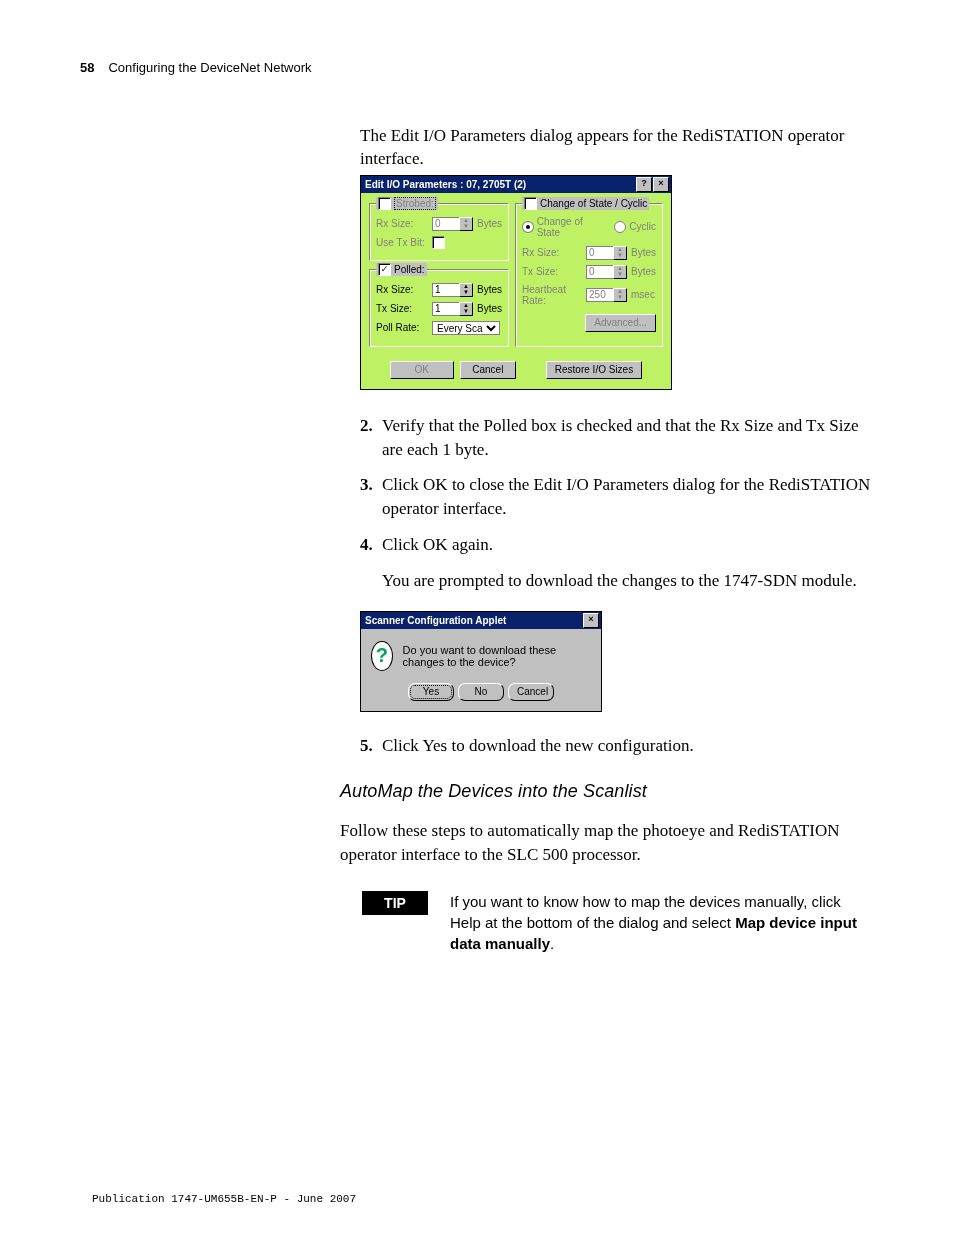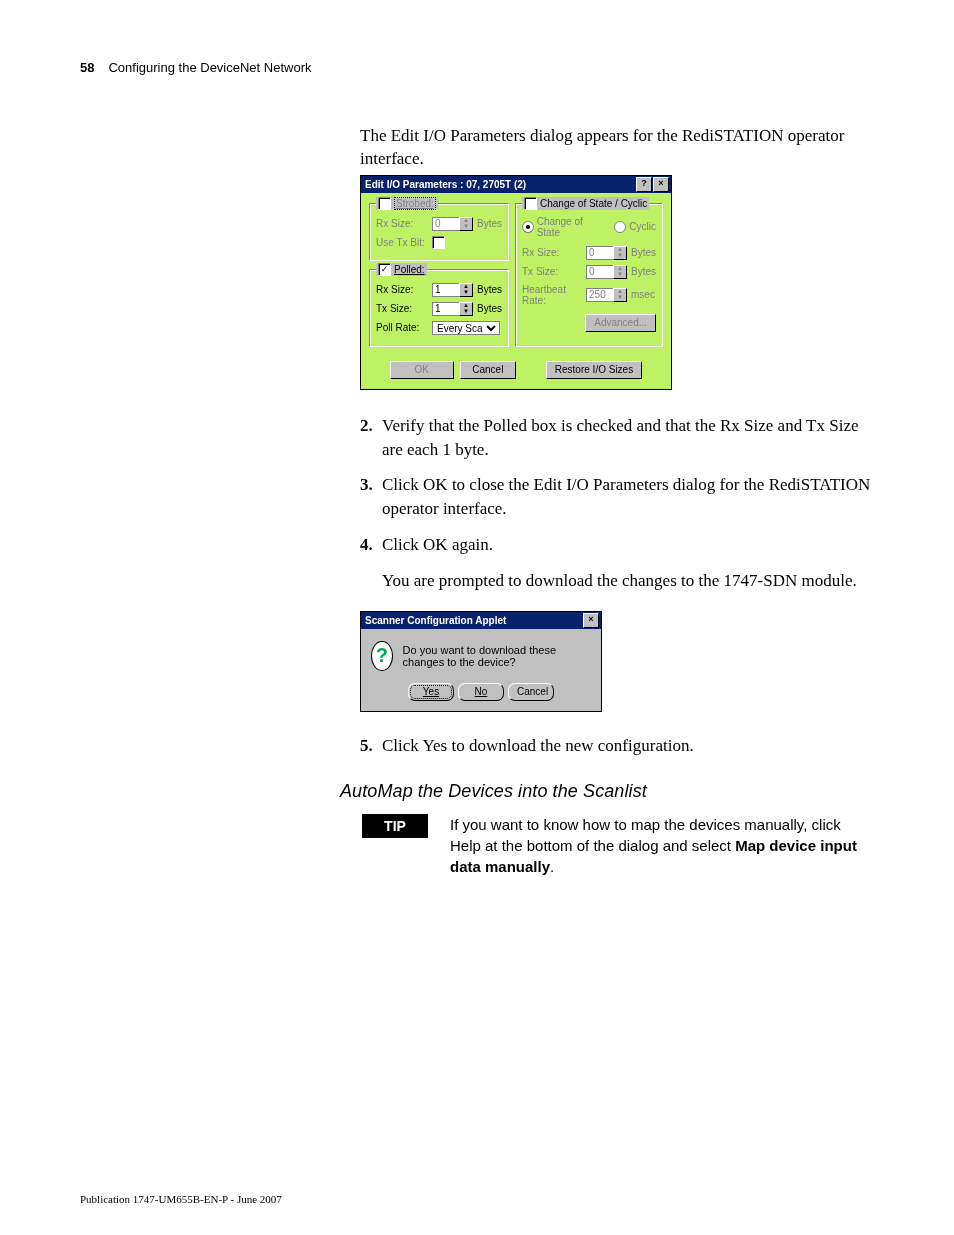--- a/index.html
+++ b/index.html
@@ -171,24 +171,24 @@
   }
   .tiptag{
     background:#000; color:#fff; font-family:Arial,sans-serif;
     font-weight:bold; font-size:14px; padding:4px 22px;
   }
   .tiptext{
     font-family: Arial, Helvetica, sans-serif;
     font-size:15px; line-height:1.4; flex:1;
   }
   .footer{
-    position:absolute; bottom:30px; left:80px;
-    font-family:Liberation Serif, serif; font-size:11px;
-  }
-  .u{text-decoration:underline;}
+    position:absolute; bottom:30px; left:92px;
+    font-family:Liberation Mono, monospace; font-size:11px;
+  }
+  .u{}
 </style>
 </head>
 <body>
 
 <div class="page">
   <div class="header-line">
     <span class="page-num">58</span>
     <span>Configuring the DeviceNet Network</span>
   </div>
 
@@ -357,20 +357,21 @@
     <ol class="steps">
       <li>
           <span class="sn">5.</span>
           <span class="step-body">Click Yes to download the new configuration.</span>
         </li>
     </ol>
   </div>
 
   <div class="section-full" style="margin-left:280px;">
     <div class="subheading" style="margin-left:-20px;">AutoMap the Devices into the Scanlist</div>
+    <p class="followpara" style="margin-left:-20px;">Follow these steps to automatically map the photoeye and RediSTATION operator interface to the SLC 500 processor.</p>
 
     <div class="tiprow" style="margin-left:-20px;">
       <div class="tiplabel">
         <div class="tiptag">TIP</div>
       </div>
       <div class="tiptext">
         <span>If you want to know how to map the devices manually, click Help at the bottom of the dialog and select </span><b>Map device input data manually</b><span>.</span>
       </div>
     </div>
   </div>

